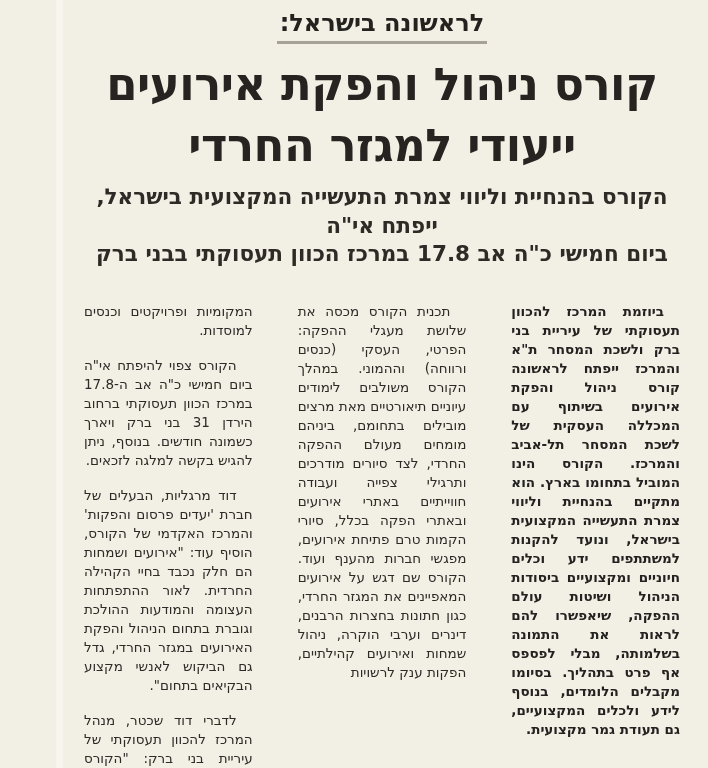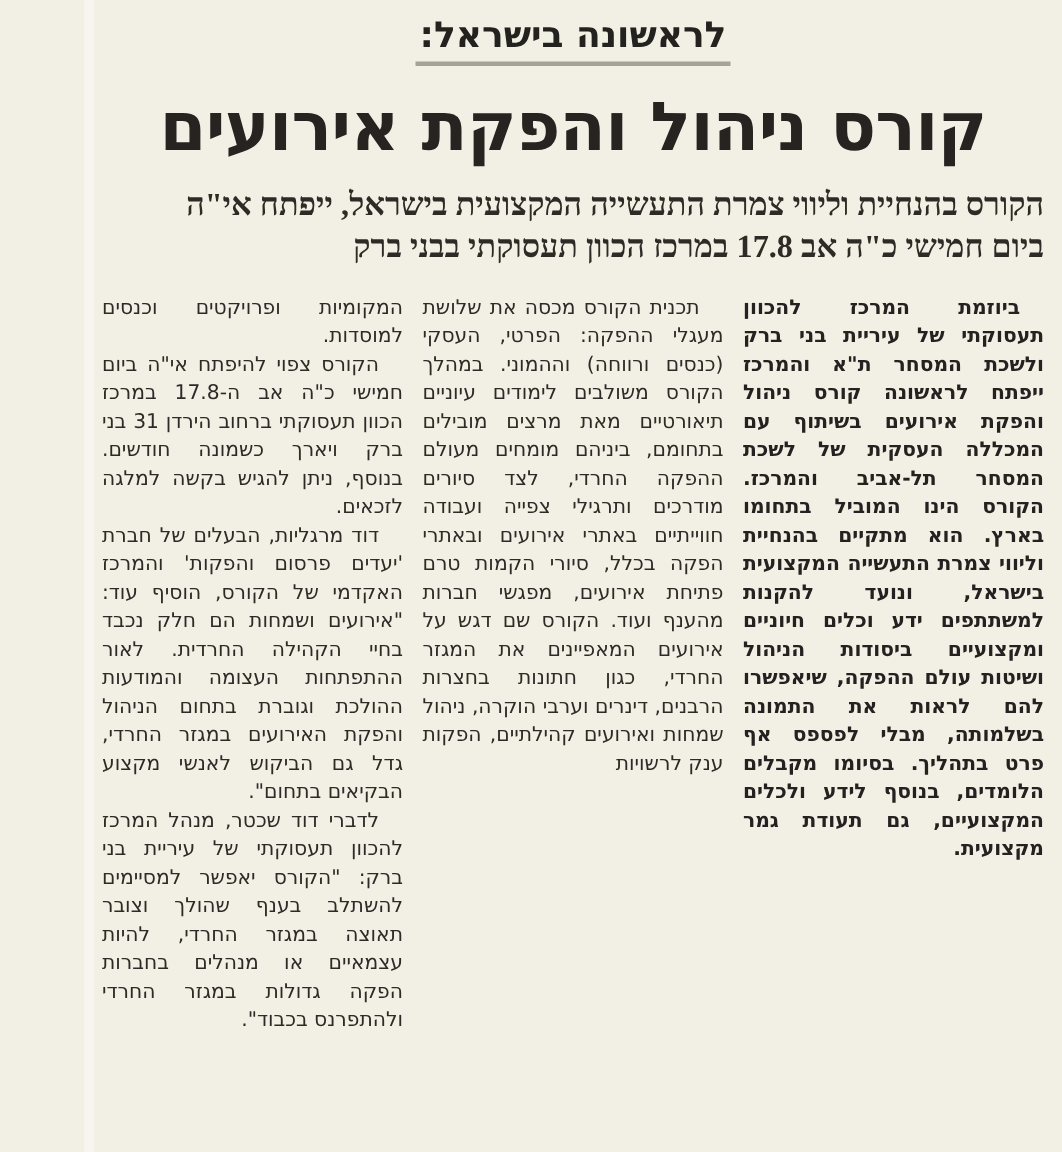--- a/index.html
+++ b/index.html
@@ -35,54 +35,55 @@
     margin: 10px 0 0 0;
     text-align: center;
     font-size: 45px;
     font-weight: bold;
     line-height: 1.36;
     color: #262320;
     letter-spacing: -0.5px;
   }
   .subheadline {
     margin: 7px 0 0 0;
+    text-align: center;
     font-size: 21.5px;
     font-weight: bold;
     line-height: 1.33;
     color: #2e2b26;
-    font-family: Liberation Serif, serif;
   }
   .columns {
     display: flex;
     gap: 13px;
     margin-top: 17px;
   }
   .col {
     flex: 1 1 0;
     font-size: 13.5px;
     line-height: 19px;
     text-align: justify;
     color: #2d2b27;
   }
   .col.bold { font-weight: bold; color: #242220; }
-  .col p { margin: 0; }
+  .col p { margin: 16px; }
   .col p.indent { text-indent: 16px; }
 </style>
 </head>
 <body>
 
 <div class="page">
   <div class="edge-strip"></div>
 
   <div class="kicker-row">
     <span class="kicker">לראשונה בישראל:</span>
   </div>
 
   <h1 class="headline">
     <span>קורס ניהול והפקת אירועים</span><br>
+    <span>ייעודי למגזר החרדי</span>
   </h1>
 
   <h2 class="subheadline">
     <span>הקורס בהנחיית וליווי צמרת התעשייה המקצועית בישראל, ייפתח אי"ה</span><br>
     <span>ביום חמישי כ"ה אב 17.8 במרכז הכוון תעסוקתי בבני ברק</span>
   </h2>
 
   <div class="columns">
 
     <div class="col bold">

